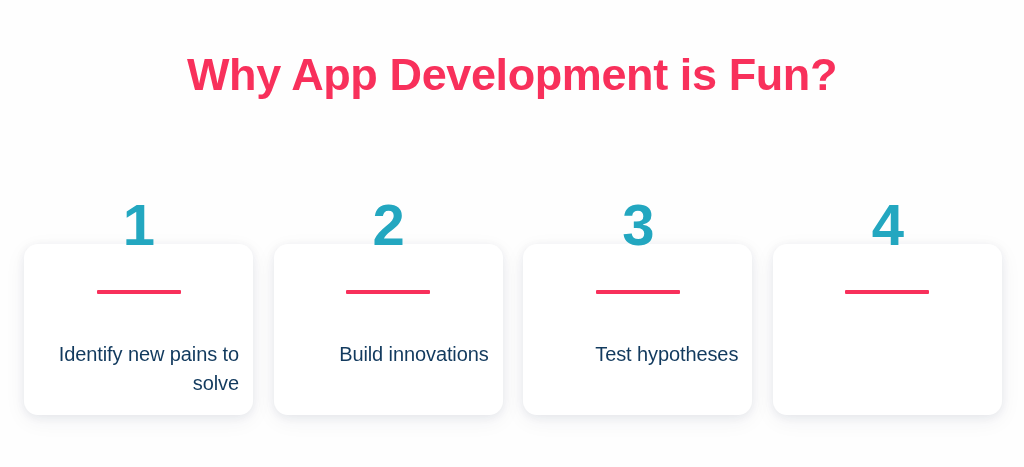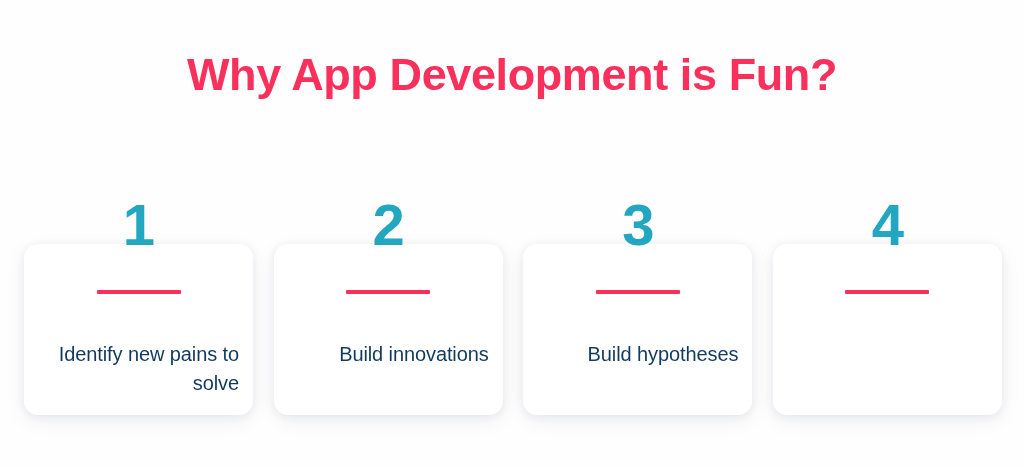--- a/index.html
+++ b/index.html
@@ -129,21 +129,21 @@
 
     <div class="card">
       <div class="card-number">2</div>
       <div class="card-rule"></div>
       <div class="card-label">Build innovations</div>
     </div>
 
     <div class="card">
       <div class="card-number">3</div>
       <div class="card-rule"></div>
-      <div class="card-label">Build hypotheses</div>
+      <div class="card-label">Test hypotheses</div>
     </div>
 
     <div class="card">
       <div class="card-number">4</div>
       <div class="card-rule"></div>
     </div>
 
   </div>
 
 </div>

